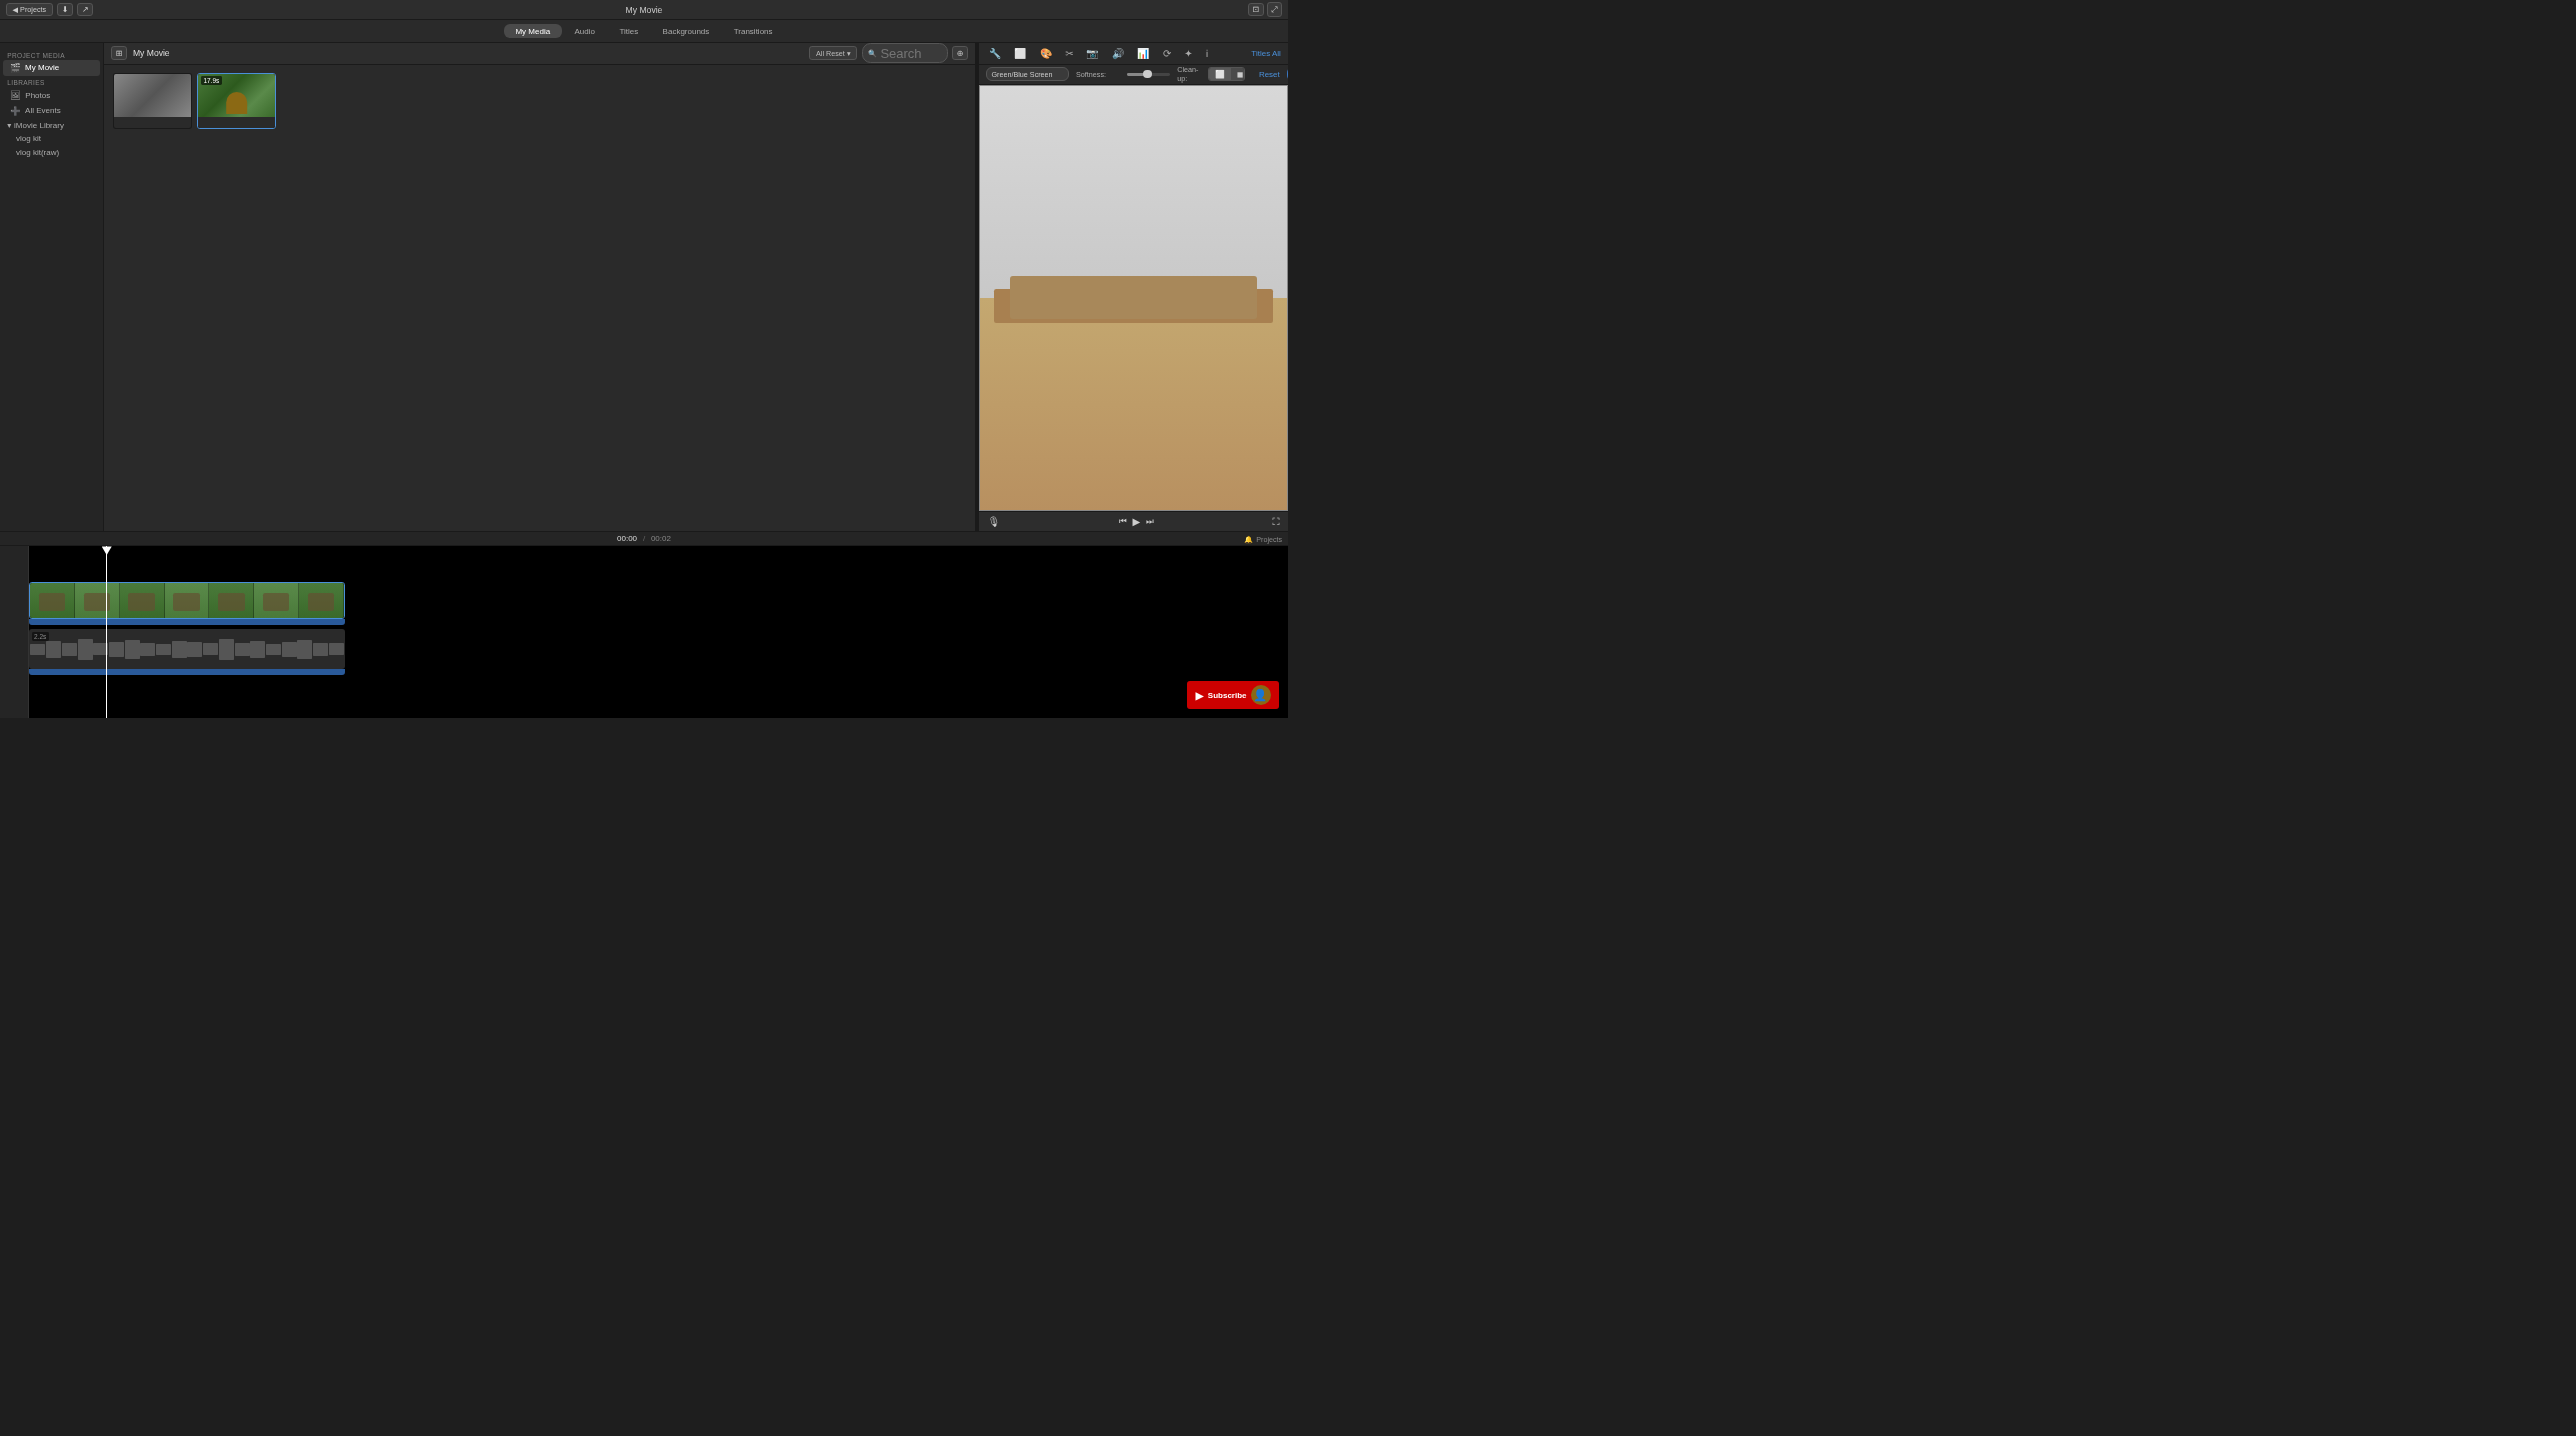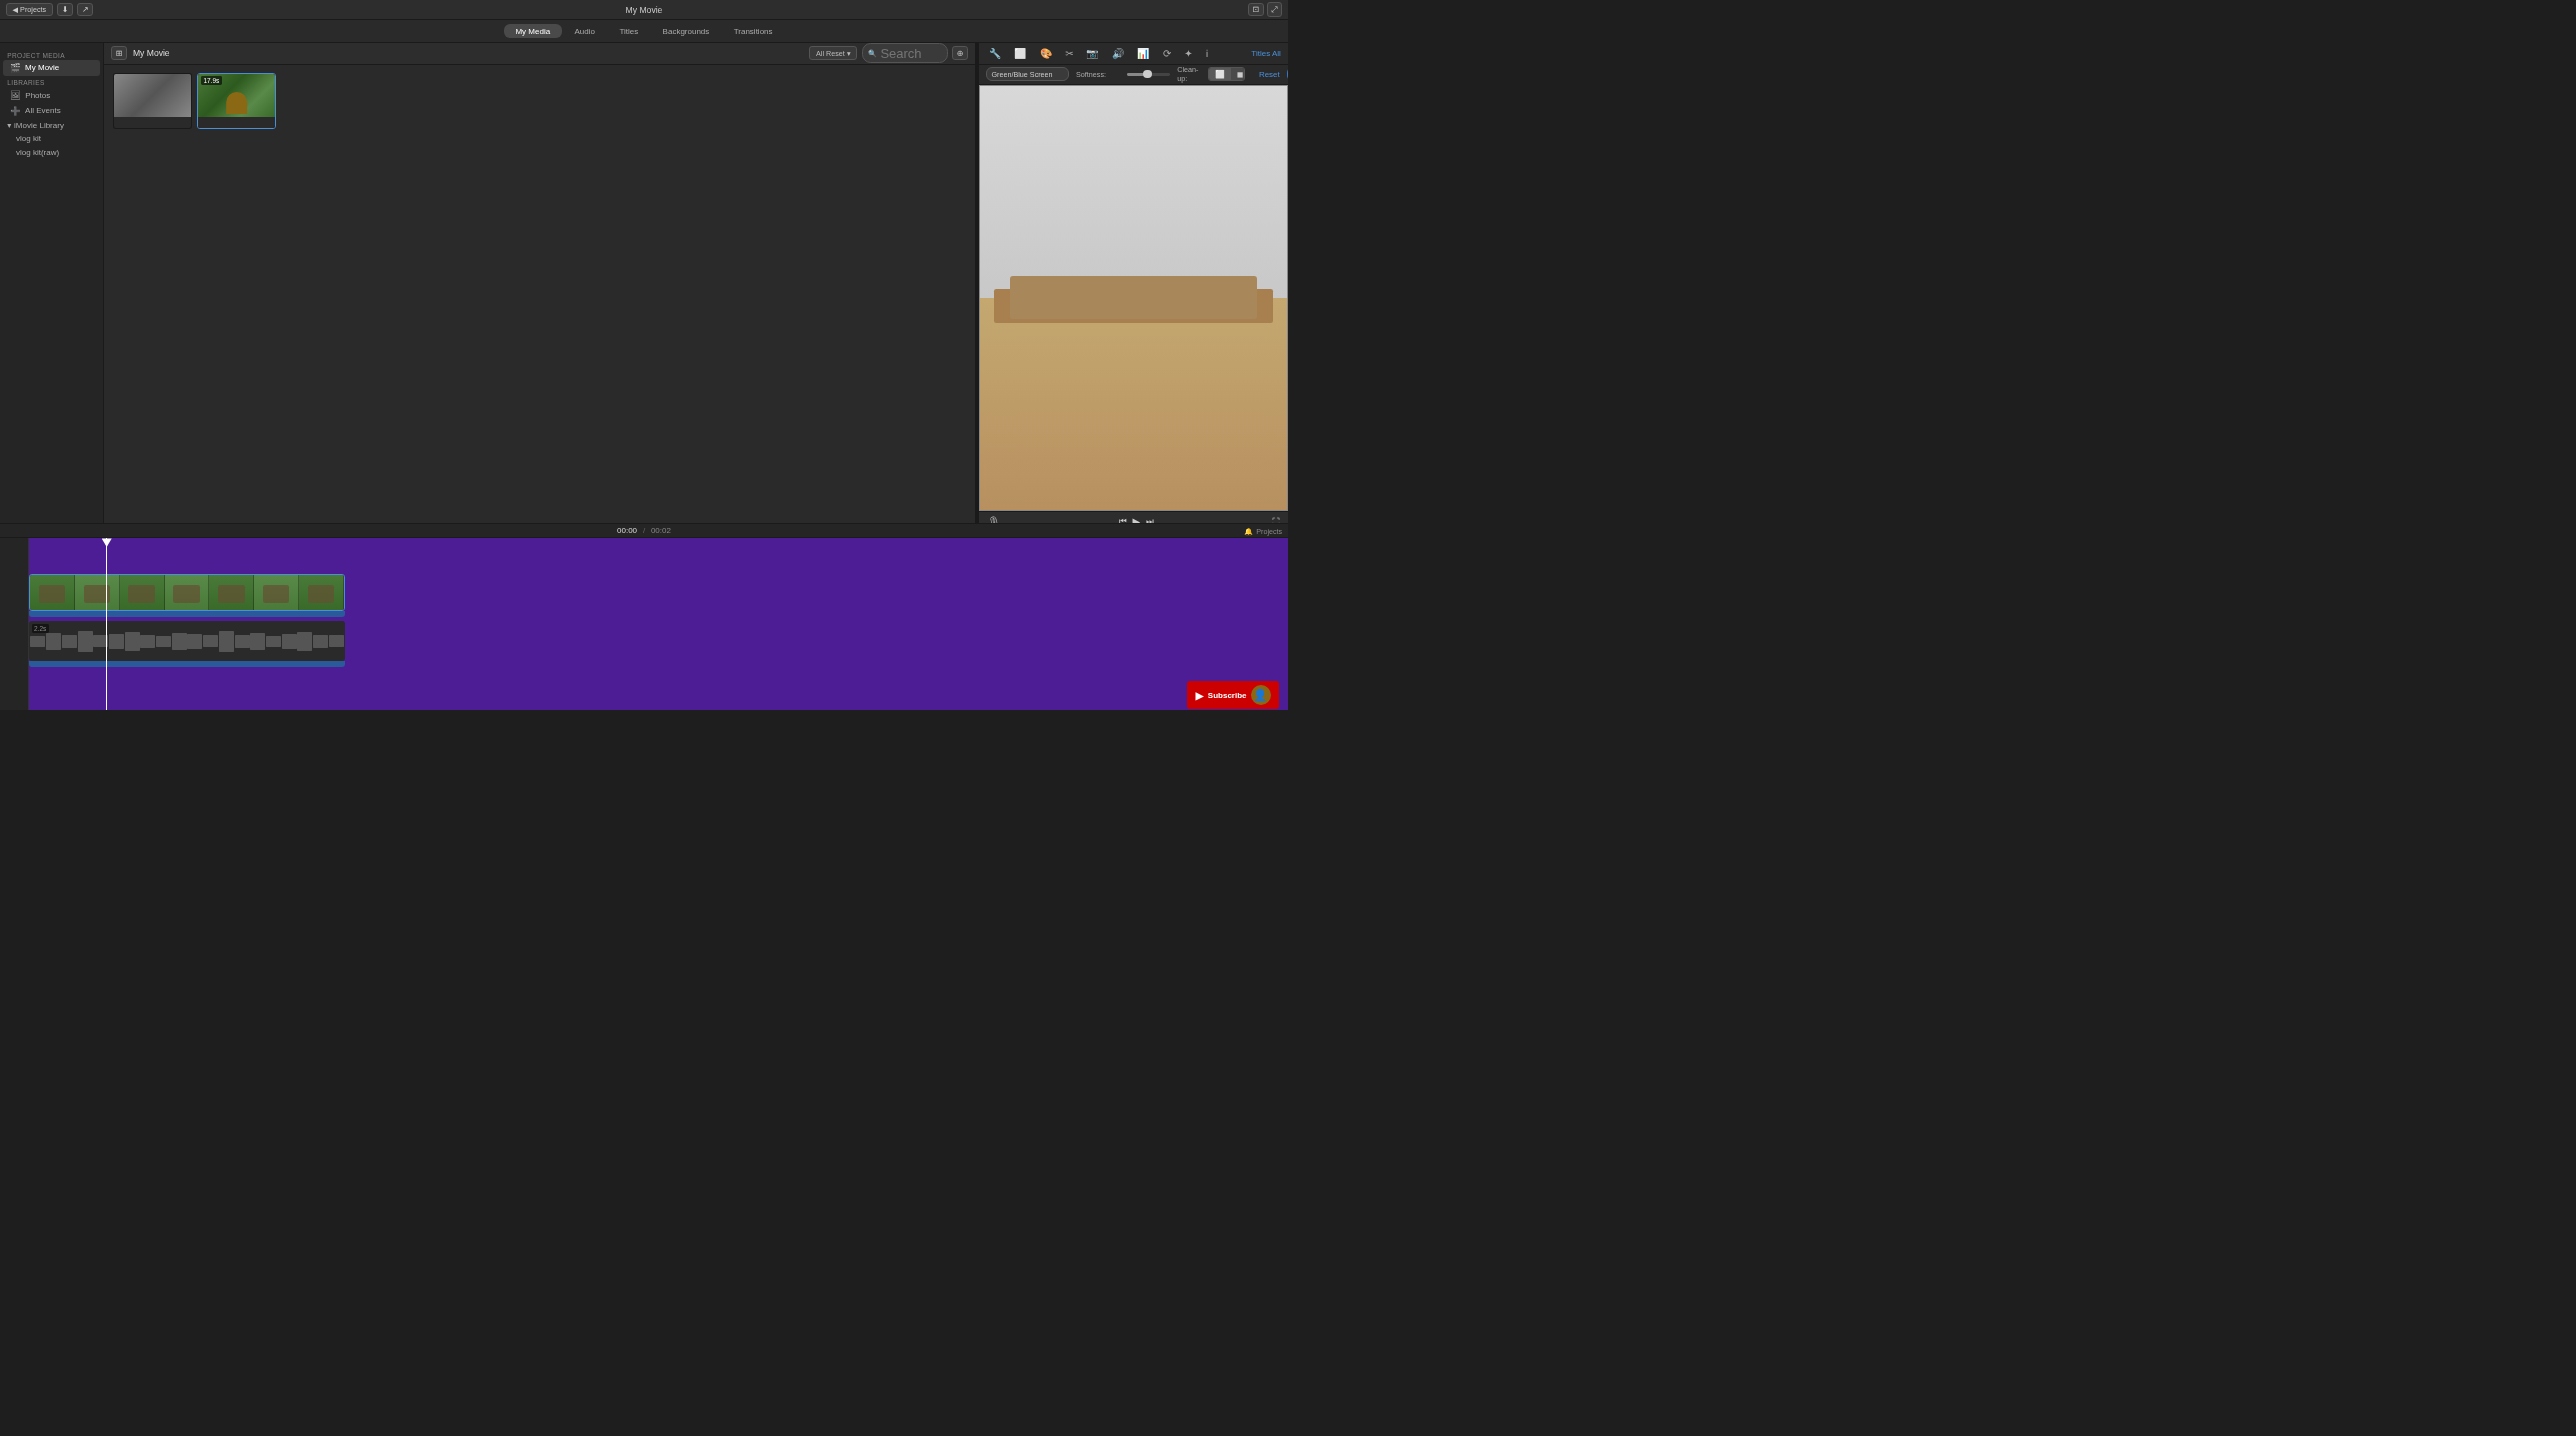--- a/index.html
+++ b/index.html
@@ -424,25 +424,25 @@
       height: 14.4px;
       display: flex;
       align-items: center;
       justify-content: center;
       cursor: pointer;
     }
 
     
     .bottom-area {
       position: absolute;
-      bottom: 8px;
+      bottom: 0;
       left: 0;
       right: 0;
       height: 187px;
-      background: #4c1d95;
+      background: #000000;
       border-top: 0.7px solid #1a1a1a;
     }
     .timeline-header {
       height: 14.4px;
       background: #252525;
       display: flex;
       align-items: center;
       justify-content: center;
       font-size: 8px;
       color: #aaa;

